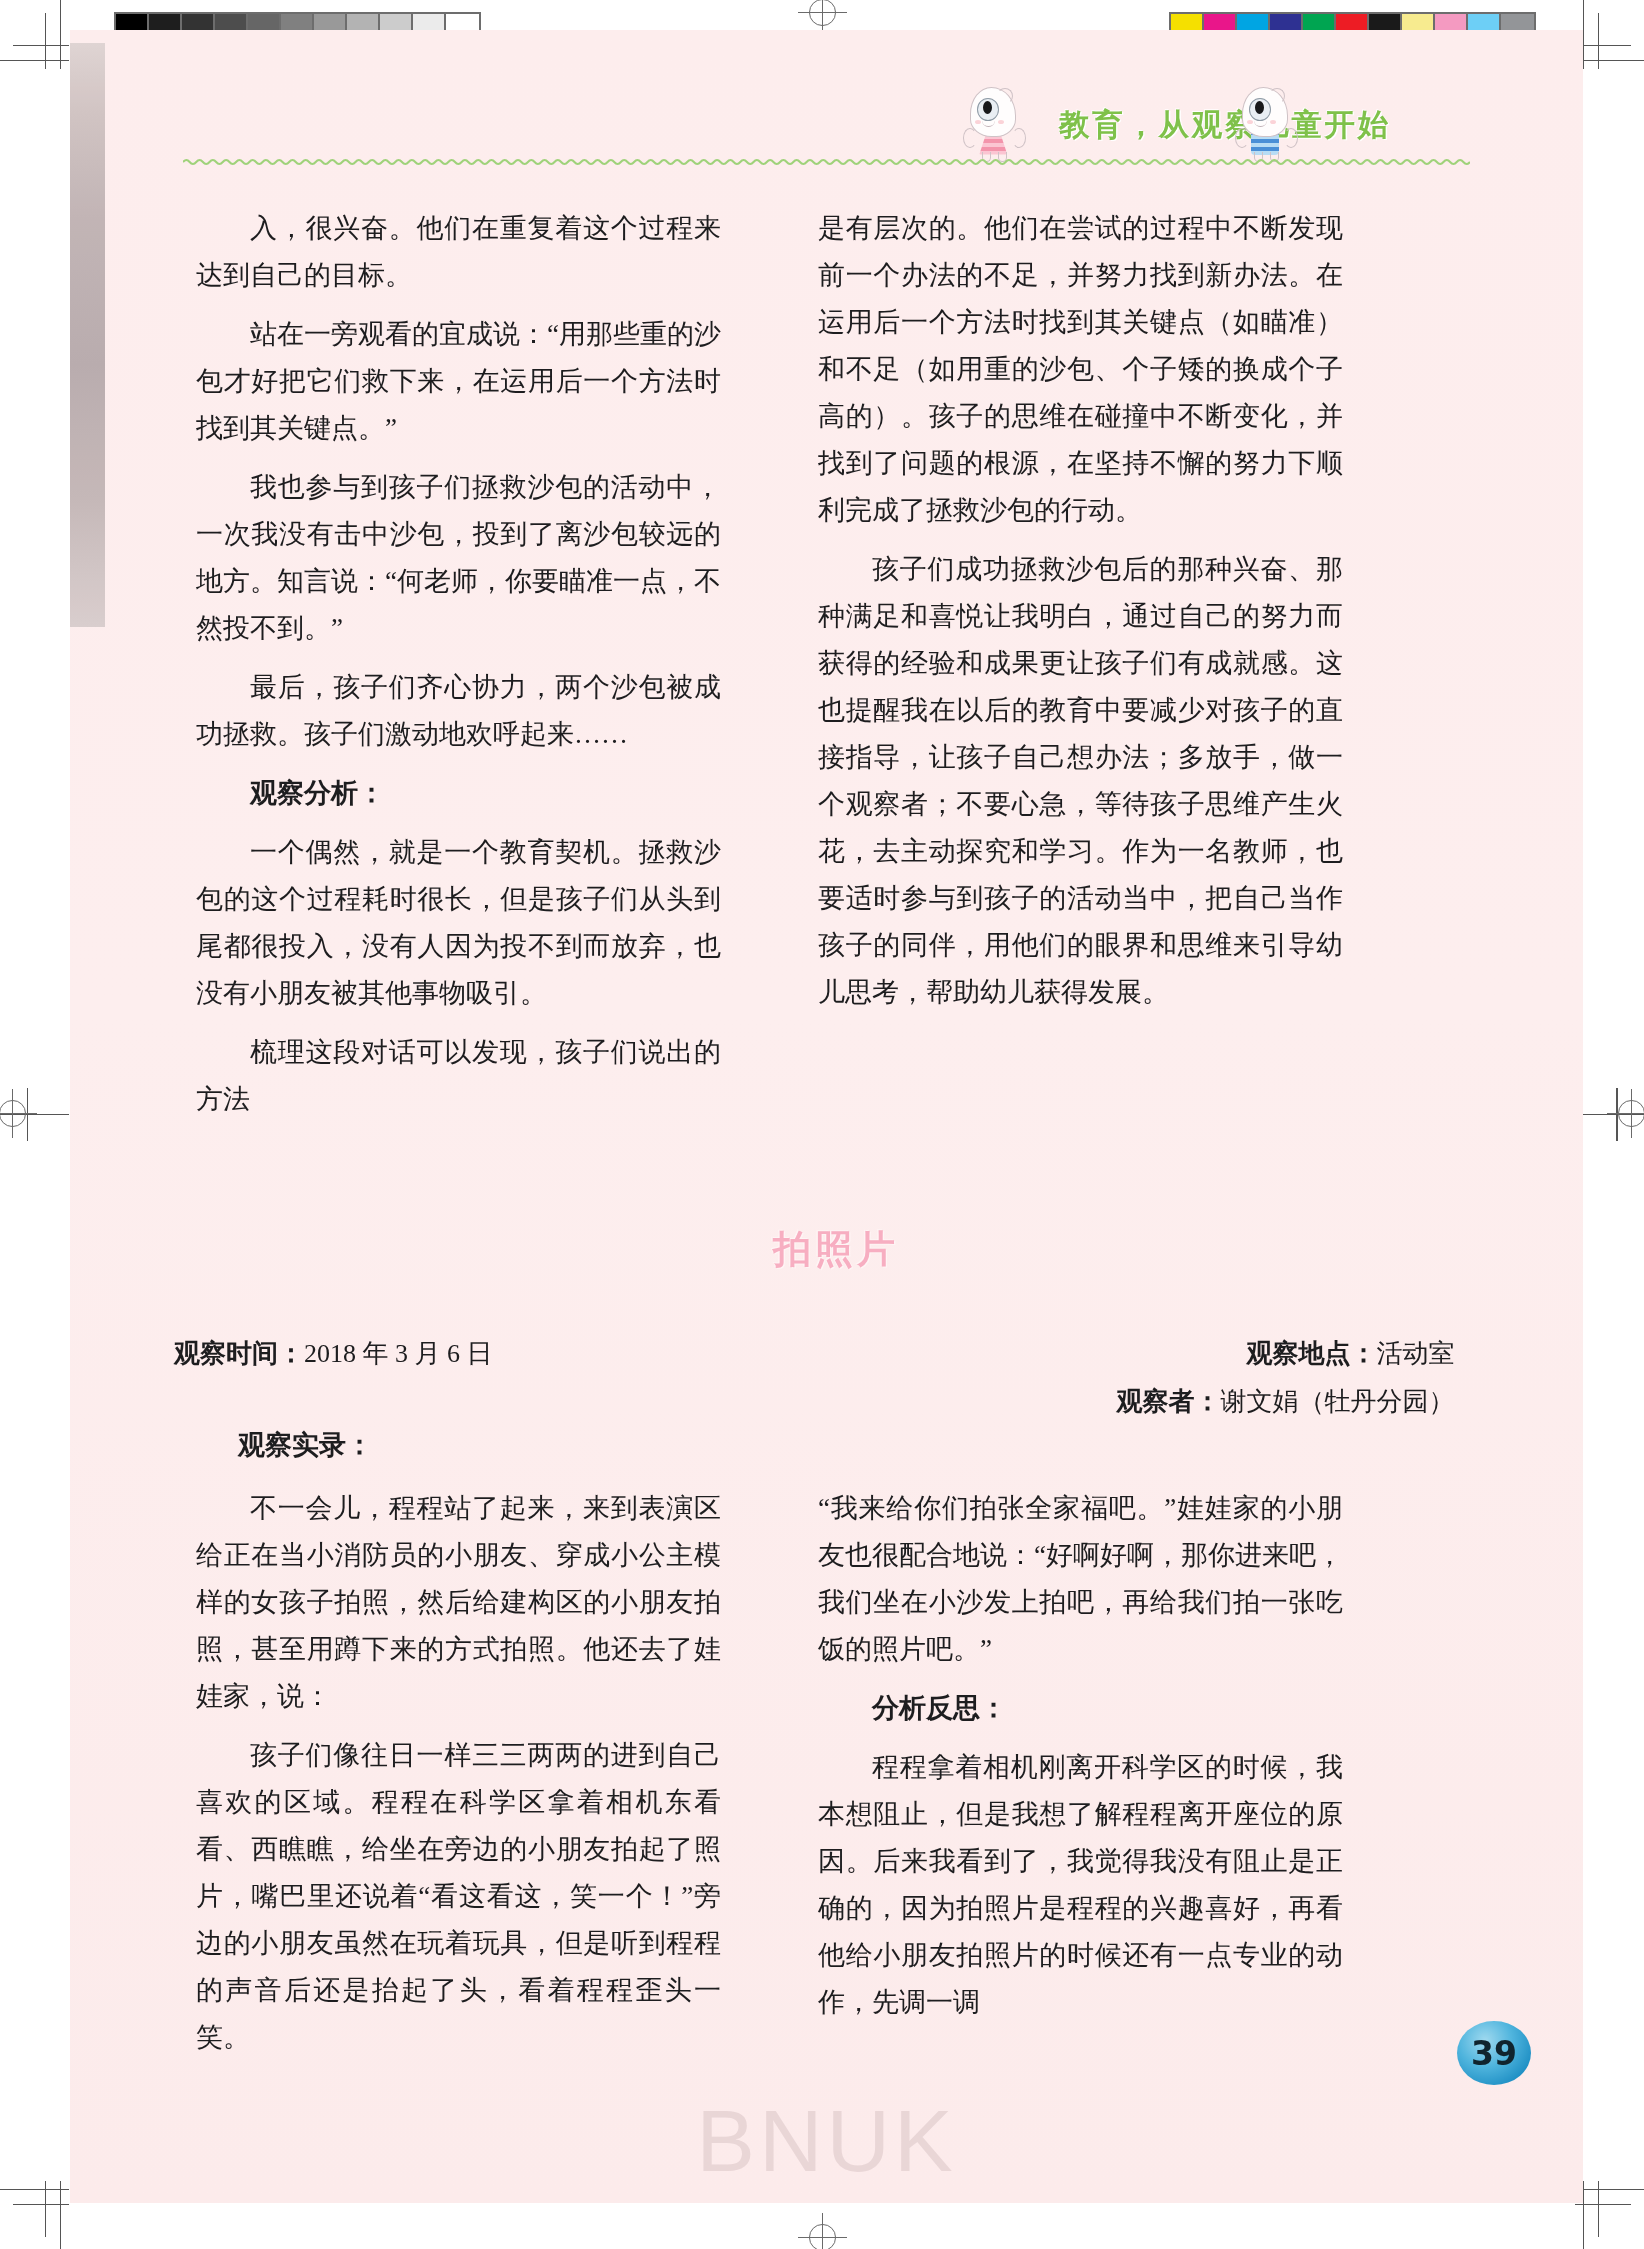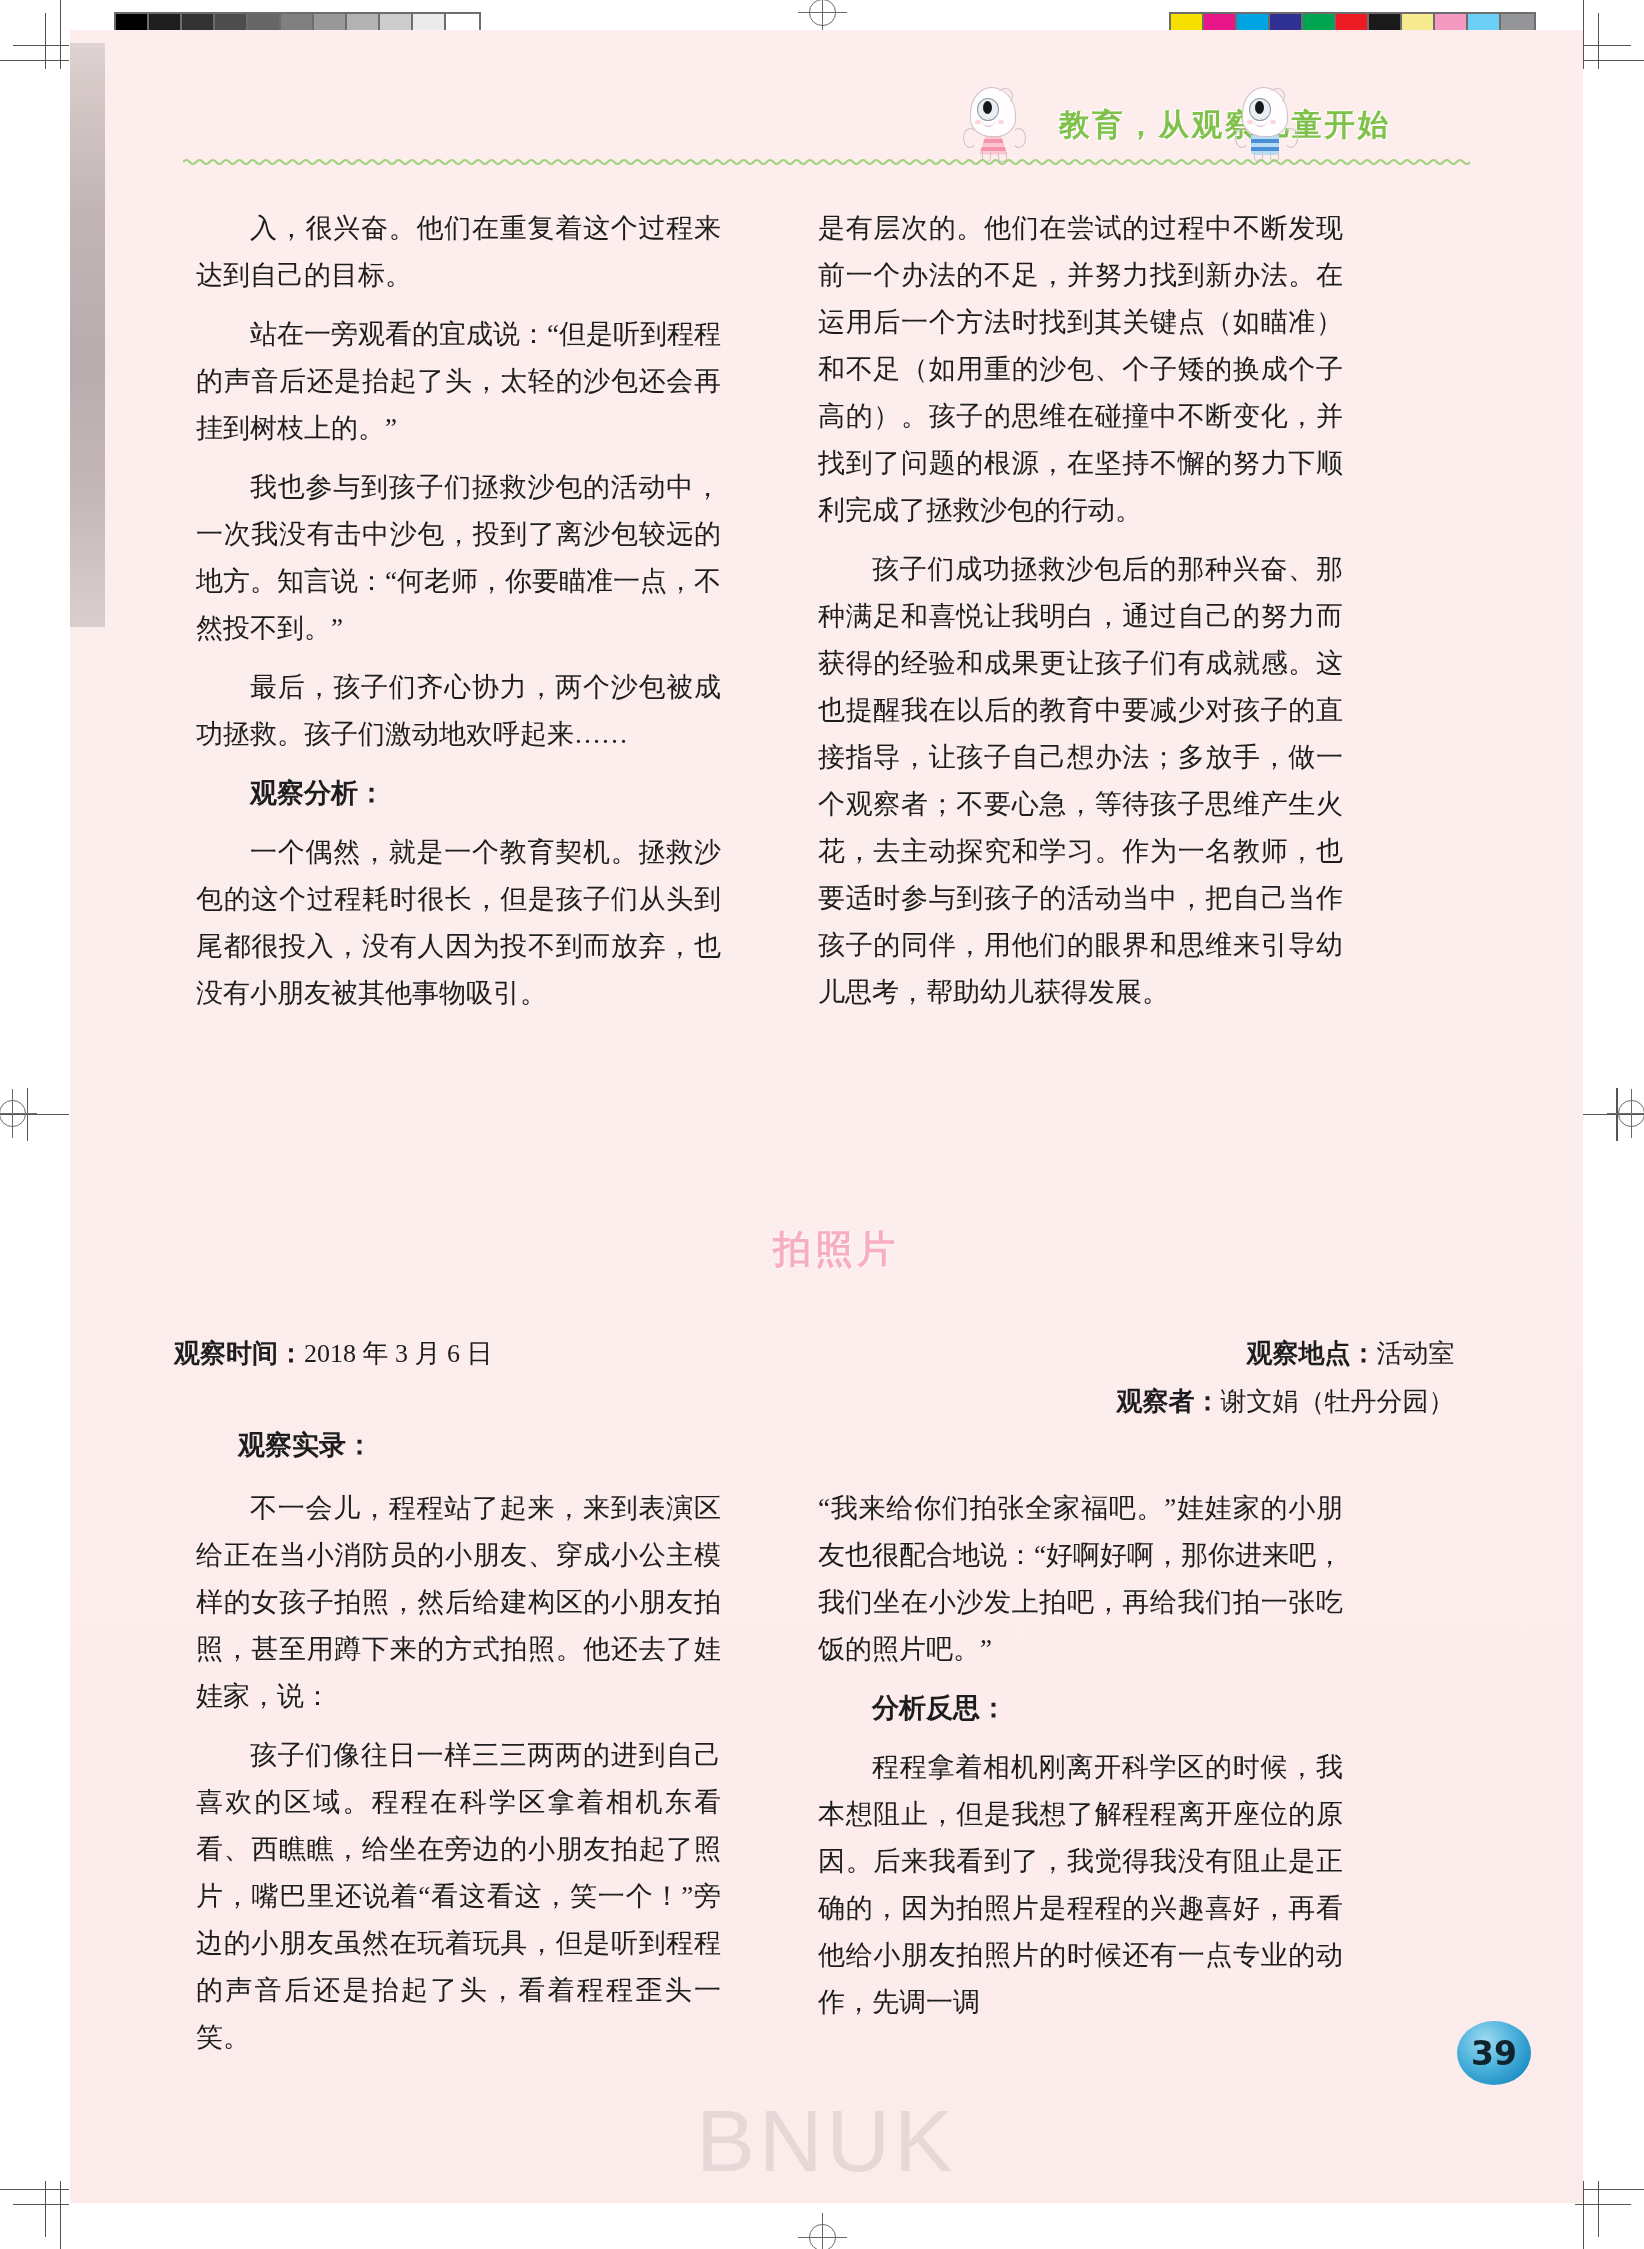--- a/index.html
+++ b/index.html
@@ -420,25 +420,26 @@
                  T 1610 6 T 1620 6 T 1630 6 T 1640 6 T 1650 6 T 1660 6 T 1670 6 T 1680 6 T 1690 6 T 1700 6
                  T 1710 6 T 1720 6 T 1730 6 T 1740 6 T 1750 6 T 1760 6 T 1770 6 T 1780 6 T 1790 6 T 1800 6
                  T 1810 6 T 1820 6 T 1830 6 T 1840 6 T 1850 6 T 1860 6 T 1870 6 T 1880 6 T 1890 6 T 1900 6
                  T 1910 6 T 1920 6 T 1930 6 T 1940 6" fill="none" stroke="#9fd27a" stroke-width="3"></path>
       </svg>
     </div>
   </div>
 
   <div class="col" id="col-top-left">
     <p>入，很兴奋。他们在重复着这个过程来达到自己的目标。</p>
-    <p>站在一旁观看的宜成说：“但是听到程程的声音后还是抬起了头，太轻的沙包还会再挂到树枝上的。”</p>
+    <p>站在一旁观看的宜成说：“用那些重的沙包才好把它们救下来，在运用后一个方法时找到其关键点。”</p>
     <p>我也参与到孩子们拯救沙包的活动中，一次我没有击中沙包，投到了离沙包较远的地方。知言说：“何老师，你要瞄准一点，不然投不到。”</p>
     <p>最后，孩子们齐心协力，两个沙包被成功拯救。孩子们激动地欢呼起来……</p>
     <p class="subhead">观察分析：</p>
     <p>一个偶然，就是一个教育契机。拯救沙包的这个过程耗时很长，但是孩子们从头到尾都很投入，没有人因为投不到而放弃，也没有小朋友被其他事物吸引。</p>
+    <p>梳理这段对话可以发现，孩子们说出的方法</p>
   </div>
 
   <div class="col" id="col-top-right">
     <p class="noindent">是有层次的。他们在尝试的过程中不断发现前一个办法的不足，并努力找到新办法。在运用后一个方法时找到其关键点（如瞄准）和不足（如用重的沙包、个子矮的换成个子高的）。孩子的思维在碰撞中不断变化，并找到了问题的根源，在坚持不懈的努力下顺利完成了拯救沙包的行动。</p>
     <p>孩子们成功拯救沙包后的那种兴奋、那种满足和喜悦让我明白，通过自己的努力而获得的经验和成果更让孩子们有成就感。这也提醒我在以后的教育中要减少对孩子的直接指导，让孩子自己想办法；多放手，做一个观察者；不要心急，等待孩子思维产生火花，去主动探究和学习。作为一名教师，也要适时参与到孩子的活动当中，把自己当作孩子的同伴，用他们的眼界和思维来引导幼儿思考，帮助幼儿获得发展。</p>
   </div>
 
   <div class="section-chip">拍照片</div>
 
   <div class="meta">

